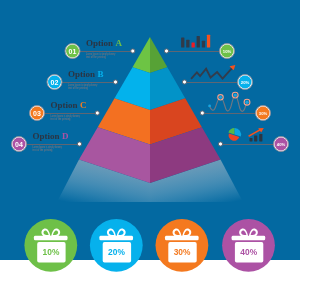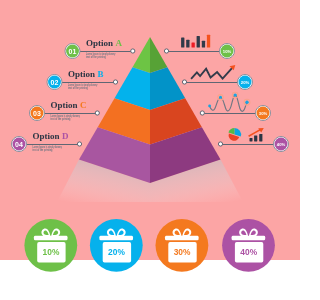--- a/index.html
+++ b/index.html
@@ -1,17 +1,17 @@
 <!DOCTYPE html>
 <html><head>
 <meta charset="utf-8">
 <style>
   html,body{margin:0;padding:0;width:300px;height:300px;background:#fff;overflow:hidden;}
   body{font-family:"Liberation Sans",sans-serif;}
-  #stage{position:relative;width:300px;height:260px;background:#fca5a5;}
+  #stage{position:relative;width:300px;height:260px;background:#0369a1;}
   svg{display:block;position:absolute;top:0;left:0;}
   .opt-title{font-family:"Liberation Serif",serif;font-weight:bold;font-size:9px;fill:#2b3543;}
   .opt-accent{font-family:"Liberation Serif",serif;font-weight:bold;font-size:9px;}
   .opt-desc{font-family:"Liberation Sans",sans-serif;font-weight:bold;font-size:3.6px;fill:#6d7582;}
   .numtxt{font-family:"Liberation Sans",sans-serif;font-weight:bold;font-size:7px;fill:#fff;text-anchor:middle;}
   .pcttxt{font-family:"Liberation Sans",sans-serif;font-weight:bold;font-size:4.2px;fill:#fff;text-anchor:middle;}
   .gifttxt{font-family:"Liberation Sans",sans-serif;font-weight:bold;font-size:8.4px;text-anchor:middle;}
 </style>
 </head>
 <body>

